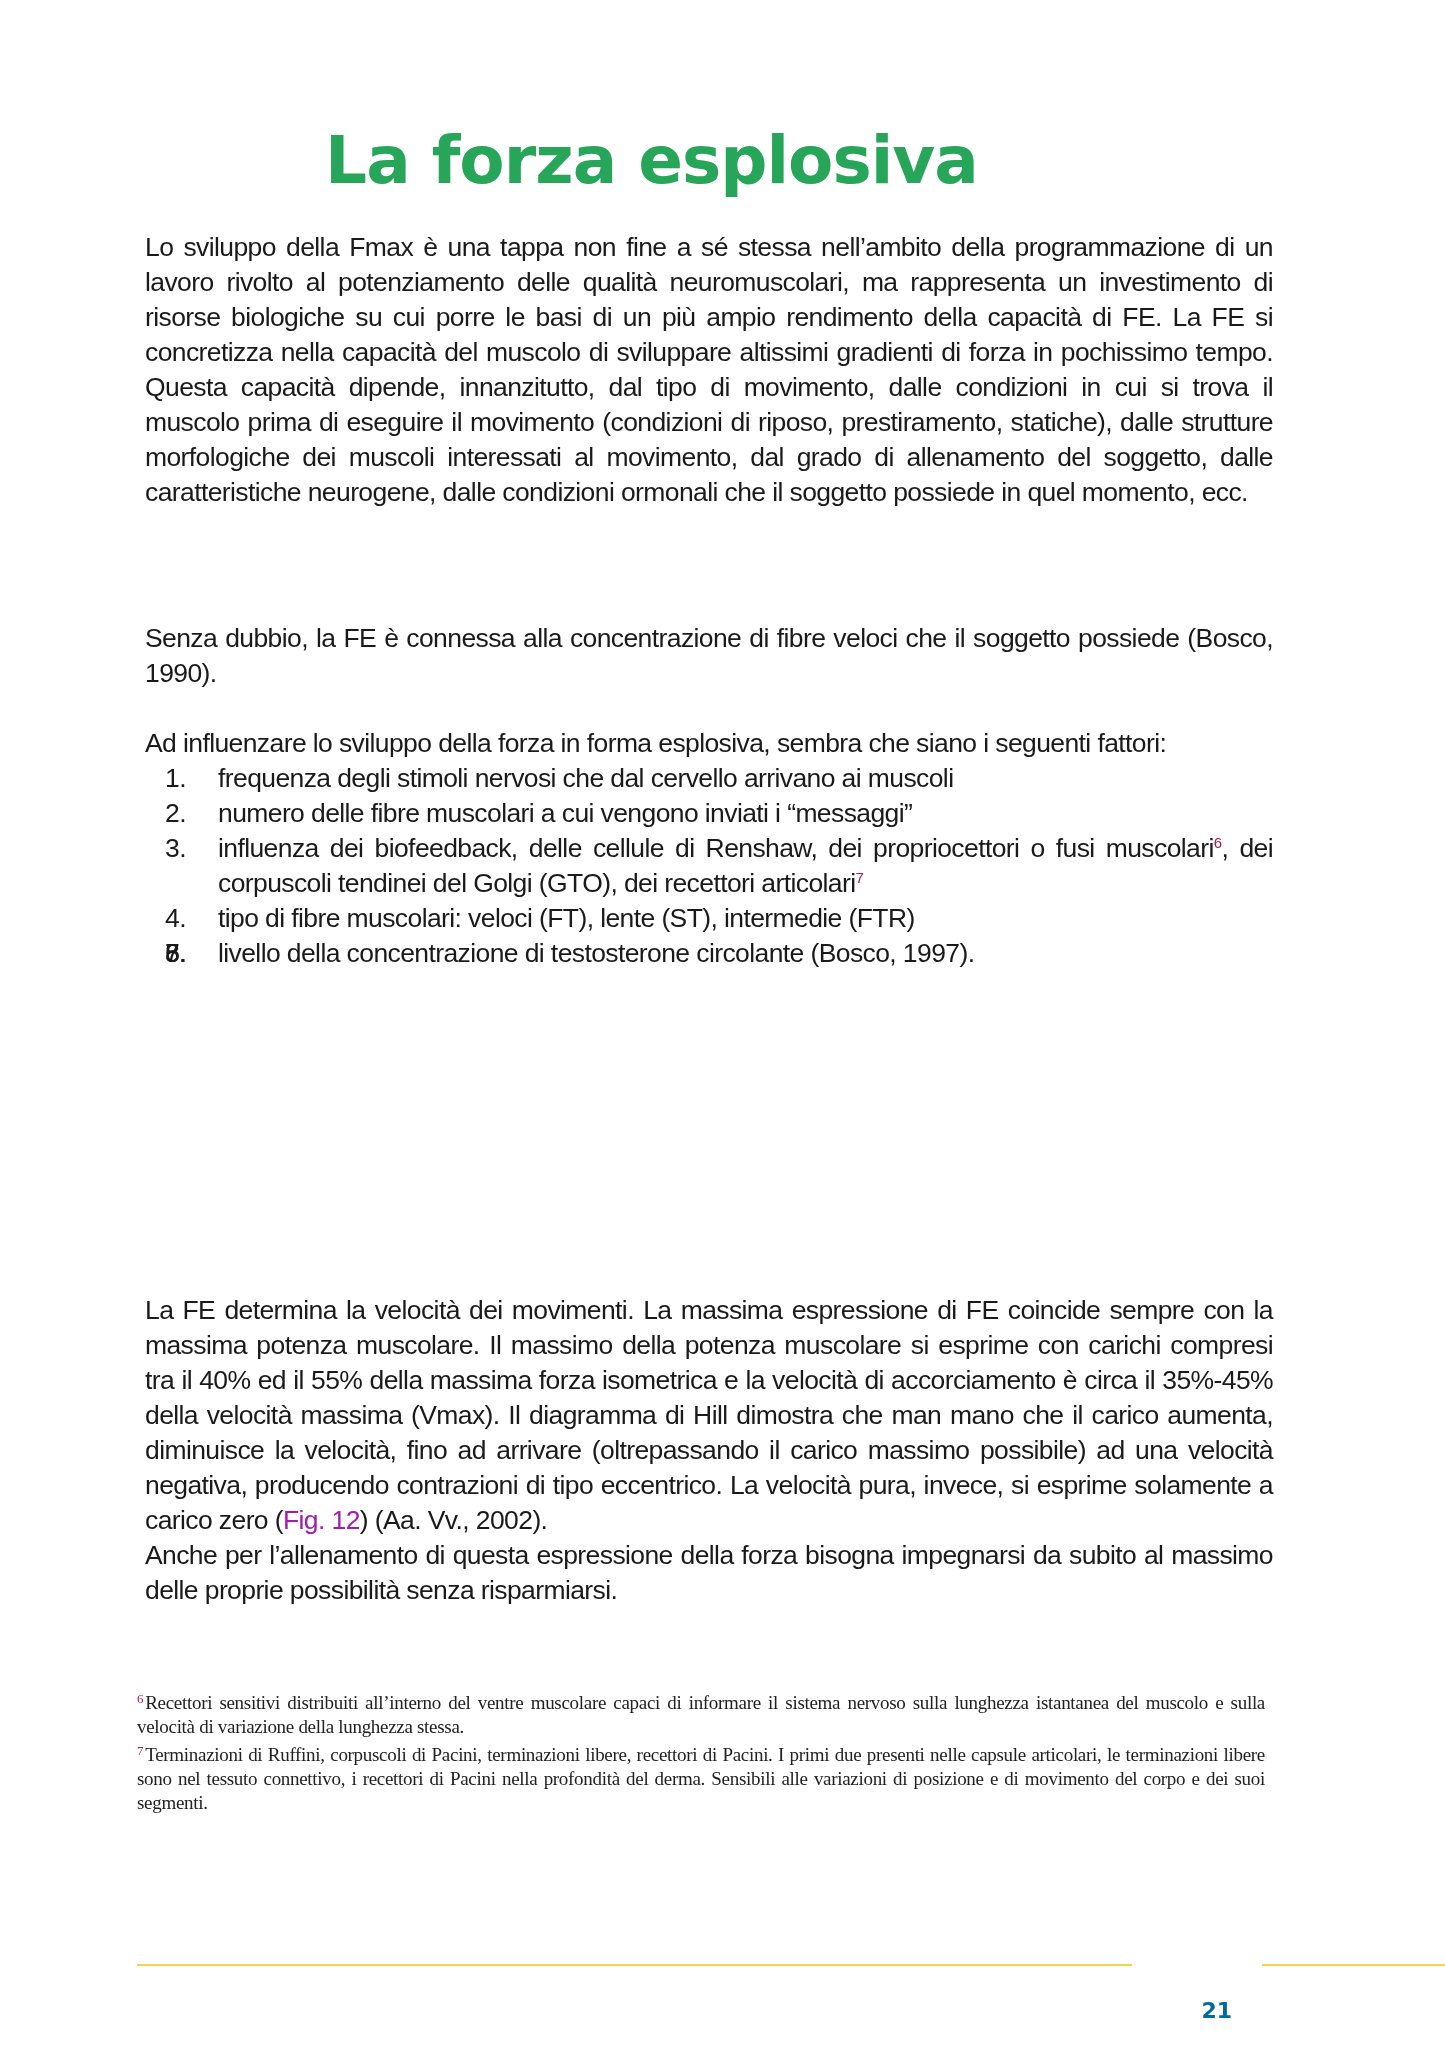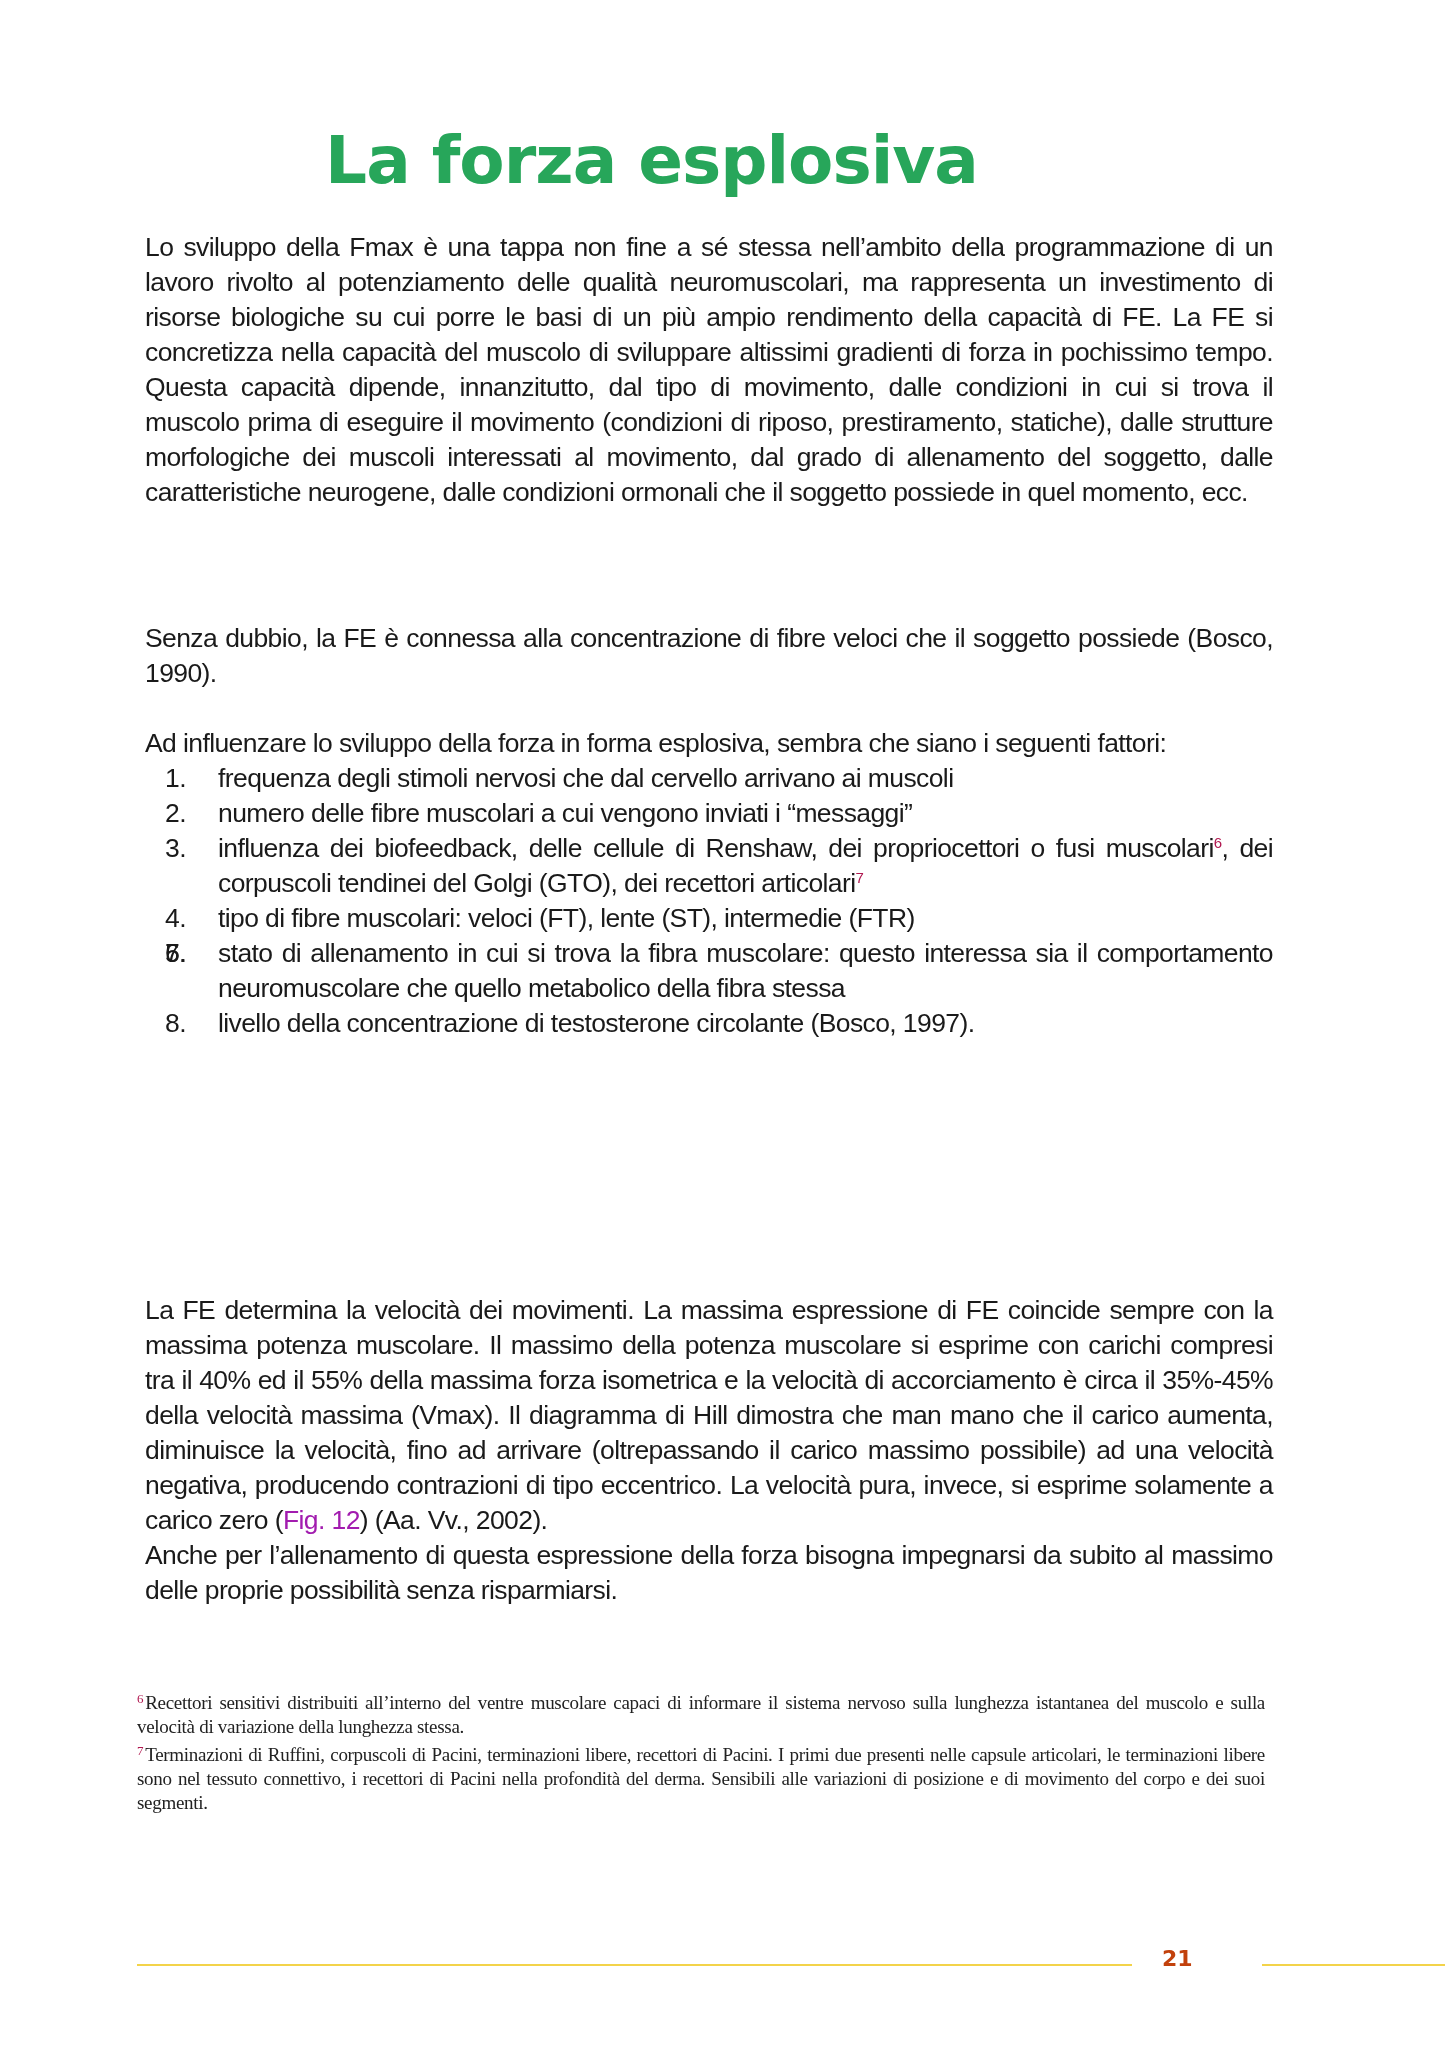--- a/index.html
+++ b/index.html
@@ -29,22 +29,22 @@
     position: absolute; left: 137px; width: 1128px; top: 1691px;
     font-family: "Liberation Serif", serif; font-size: 19px; line-height: 24px;
     color: #222; text-align: justify; letter-spacing: -0.3px;
   }
   .footnotes p { margin: 0 0 4px 0; }
   .footnotes sup { color: #b0174f; font-size: 13px; vertical-align: 6px; line-height: 0; margin-right: 2px; }
   .footer-line { position: absolute; top: 1964px; height: 2px; background: #f3d34a; }
   .fl-left { left: 137px; width: 995px; }
   .fl-right { left: 1262px; width: 183px; }
   .page-num {
-    position: absolute; top: 1946px; left: 1162px; width: 70px; text-align: left;
-    font-family: "DejaVu Sans", sans-serif; font-weight: bold; font-size: 22px; color: #c2410c;
+    position: absolute; top: 1998px; left: 1162px; width: 70px; text-align: right;
+    font-family: "DejaVu Sans", sans-serif; font-weight: bold; font-size: 22px; color: #0369a1;
   }
 </style>
 </head>
 <body>
 
 <div class="page">
 
   <h1 class="title">La forza esplosiva</h1>
 
   <div class="body-text p1">
@@ -57,21 +57,21 @@
 
   <div class="body-text p3">
     <p>Ad influenzare lo sviluppo della forza in forma esplosiva, sembra che siano i seguenti fattori:</p>
     <ol class="factors">
       <li><span class="num">1.</span><span>frequenza degli stimoli nervosi che dal cervello arrivano ai muscoli</span></li>
       <li><span class="num">2.</span><span>numero delle fibre muscolari a cui vengono inviati i “messaggi”</span></li>
       <li><span class="num">3.</span><span>influenza dei biofeedback, delle cellule di Renshaw, dei propriocettori o fusi muscolari</span><sup class="fn">6</sup><span>, dei corpuscoli tendinei del Golgi (GTO), dei recettori articolari</span><sup class="fn">7</sup></li>
       <li><span class="num">4.</span><span>tipo di fibre muscolari: veloci (FT), lente (ST), intermedie (FTR)</span></li>
       <li><span class="num">5.</span></li>
       <li><span class="num">6.</span></li>
-      <li><span class="num">7.</span><span>stato di allenamento in cui si trova la fibra muscolare: questo interessa sia il comportamento neuromuscolare che quello metabolico della fibra stessa</span></li>
+      <li><span class="num">7.</span></li>
       <li><span class="num">8.</span><span>livello della concentrazione di testosterone circolante (Bosco, 1997).</span></li>
     </ol>
   </div>
 
   <div class="body-text p4">
     <p><span>La FE determina la velocità dei movimenti. La massima espressione di FE coincide sempre con la massima potenza muscolare. Il massimo della potenza muscolare si esprime con carichi compresi tra il 40% ed il 55% della massima forza isometrica e la velocità di accorciamento è circa il 35%-45% della velocità massima (Vmax). Il diagramma di Hill dimostra che man mano che il carico aumenta, diminuisce la velocità, fino ad arrivare (oltrepassando il carico massimo possibile) ad una velocità negativa, producendo contrazioni di tipo eccentrico. La velocità pura, invece, si esprime solamente a carico zero (</span><span class="link">Fig. 12</span><span>) (Aa. Vv., 2002).</span></p>
     <p>Anche per l’allenamento di questa espressione della forza bisogna impegnarsi da subito al massimo delle proprie possibilità senza risparmiarsi.</p>
   </div>
 
   <div class="footnotes">

